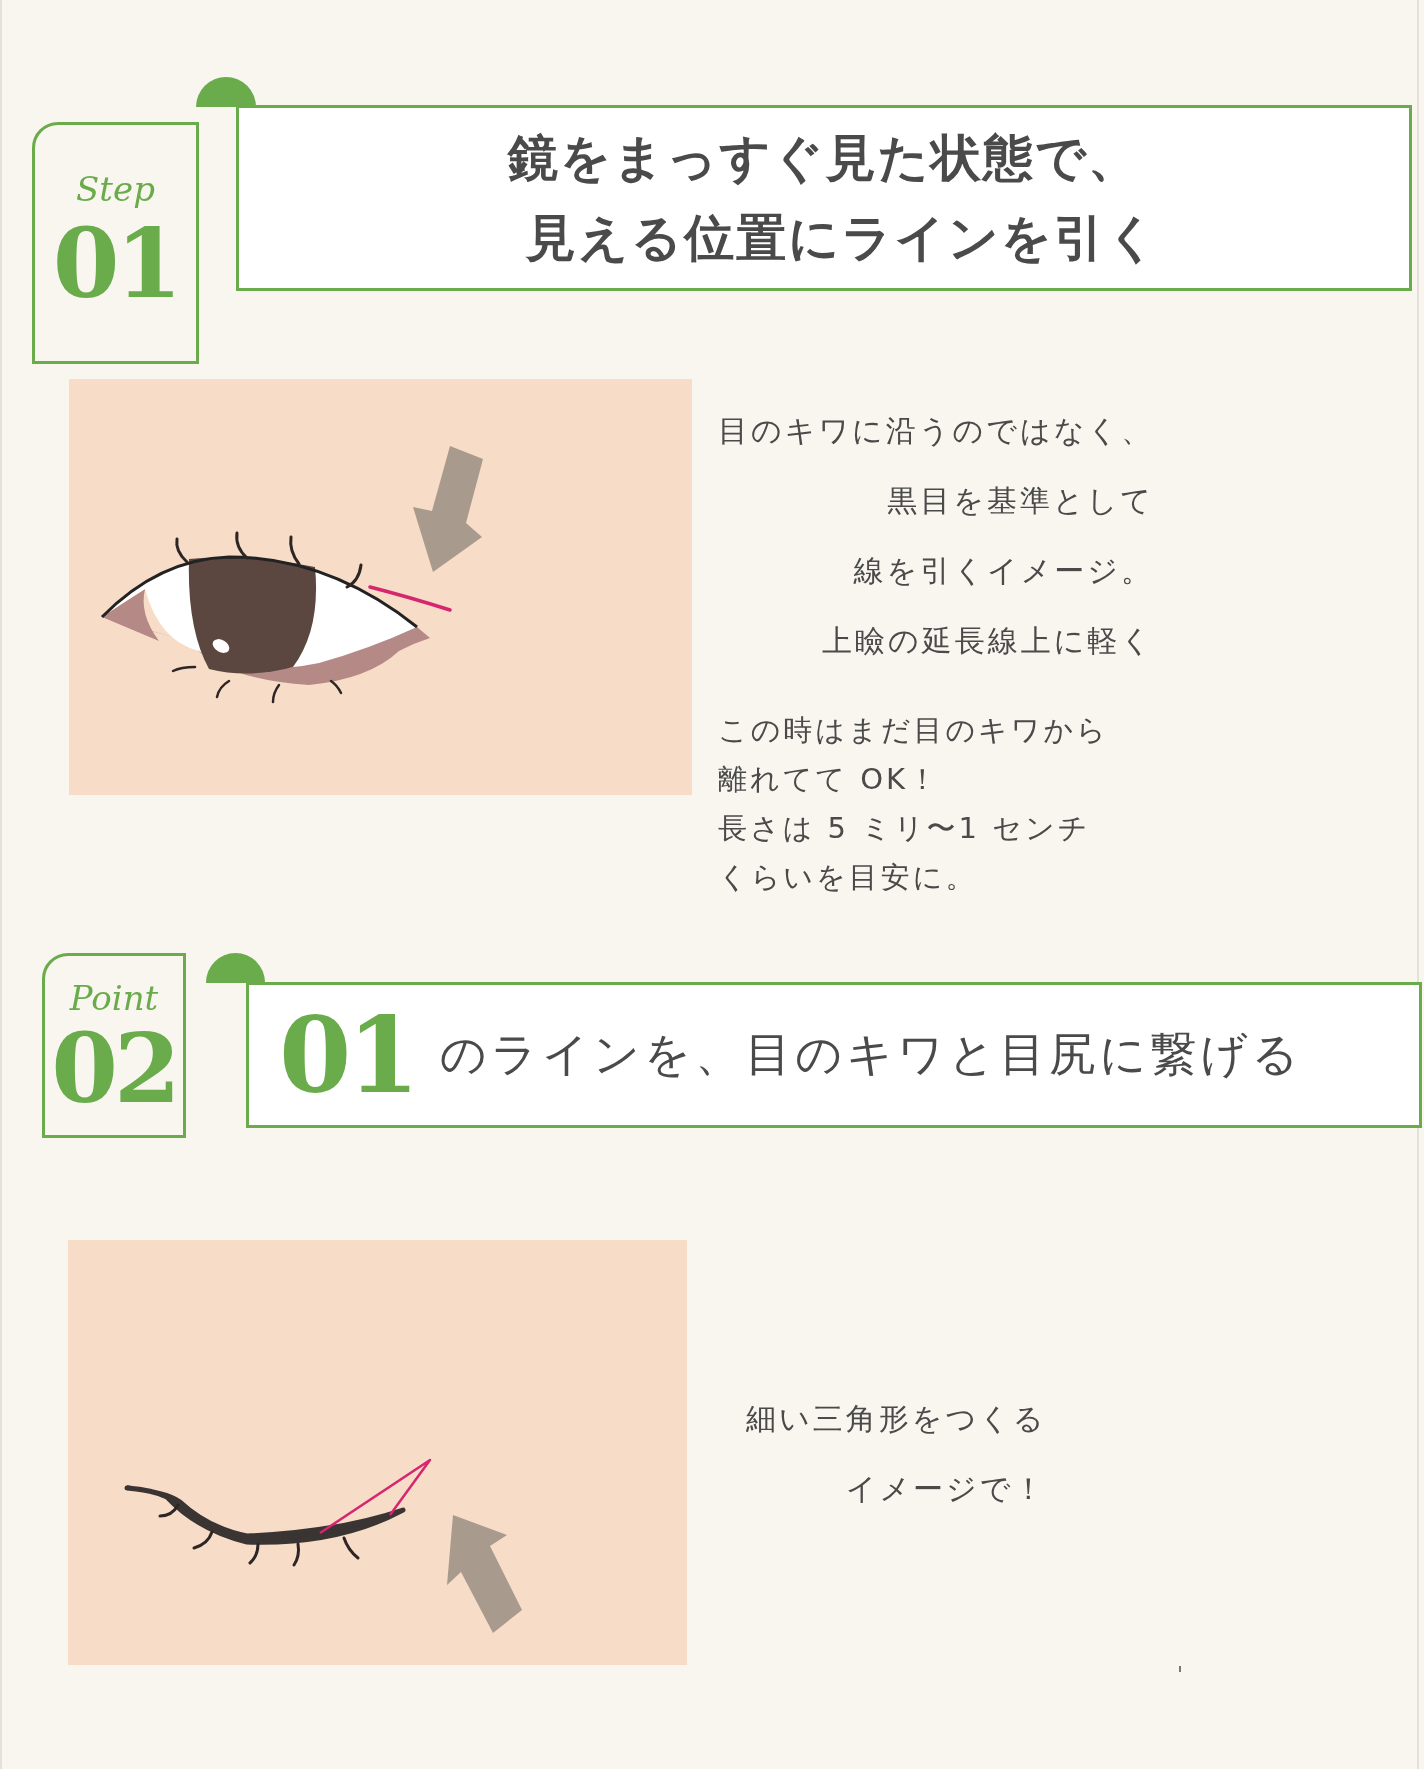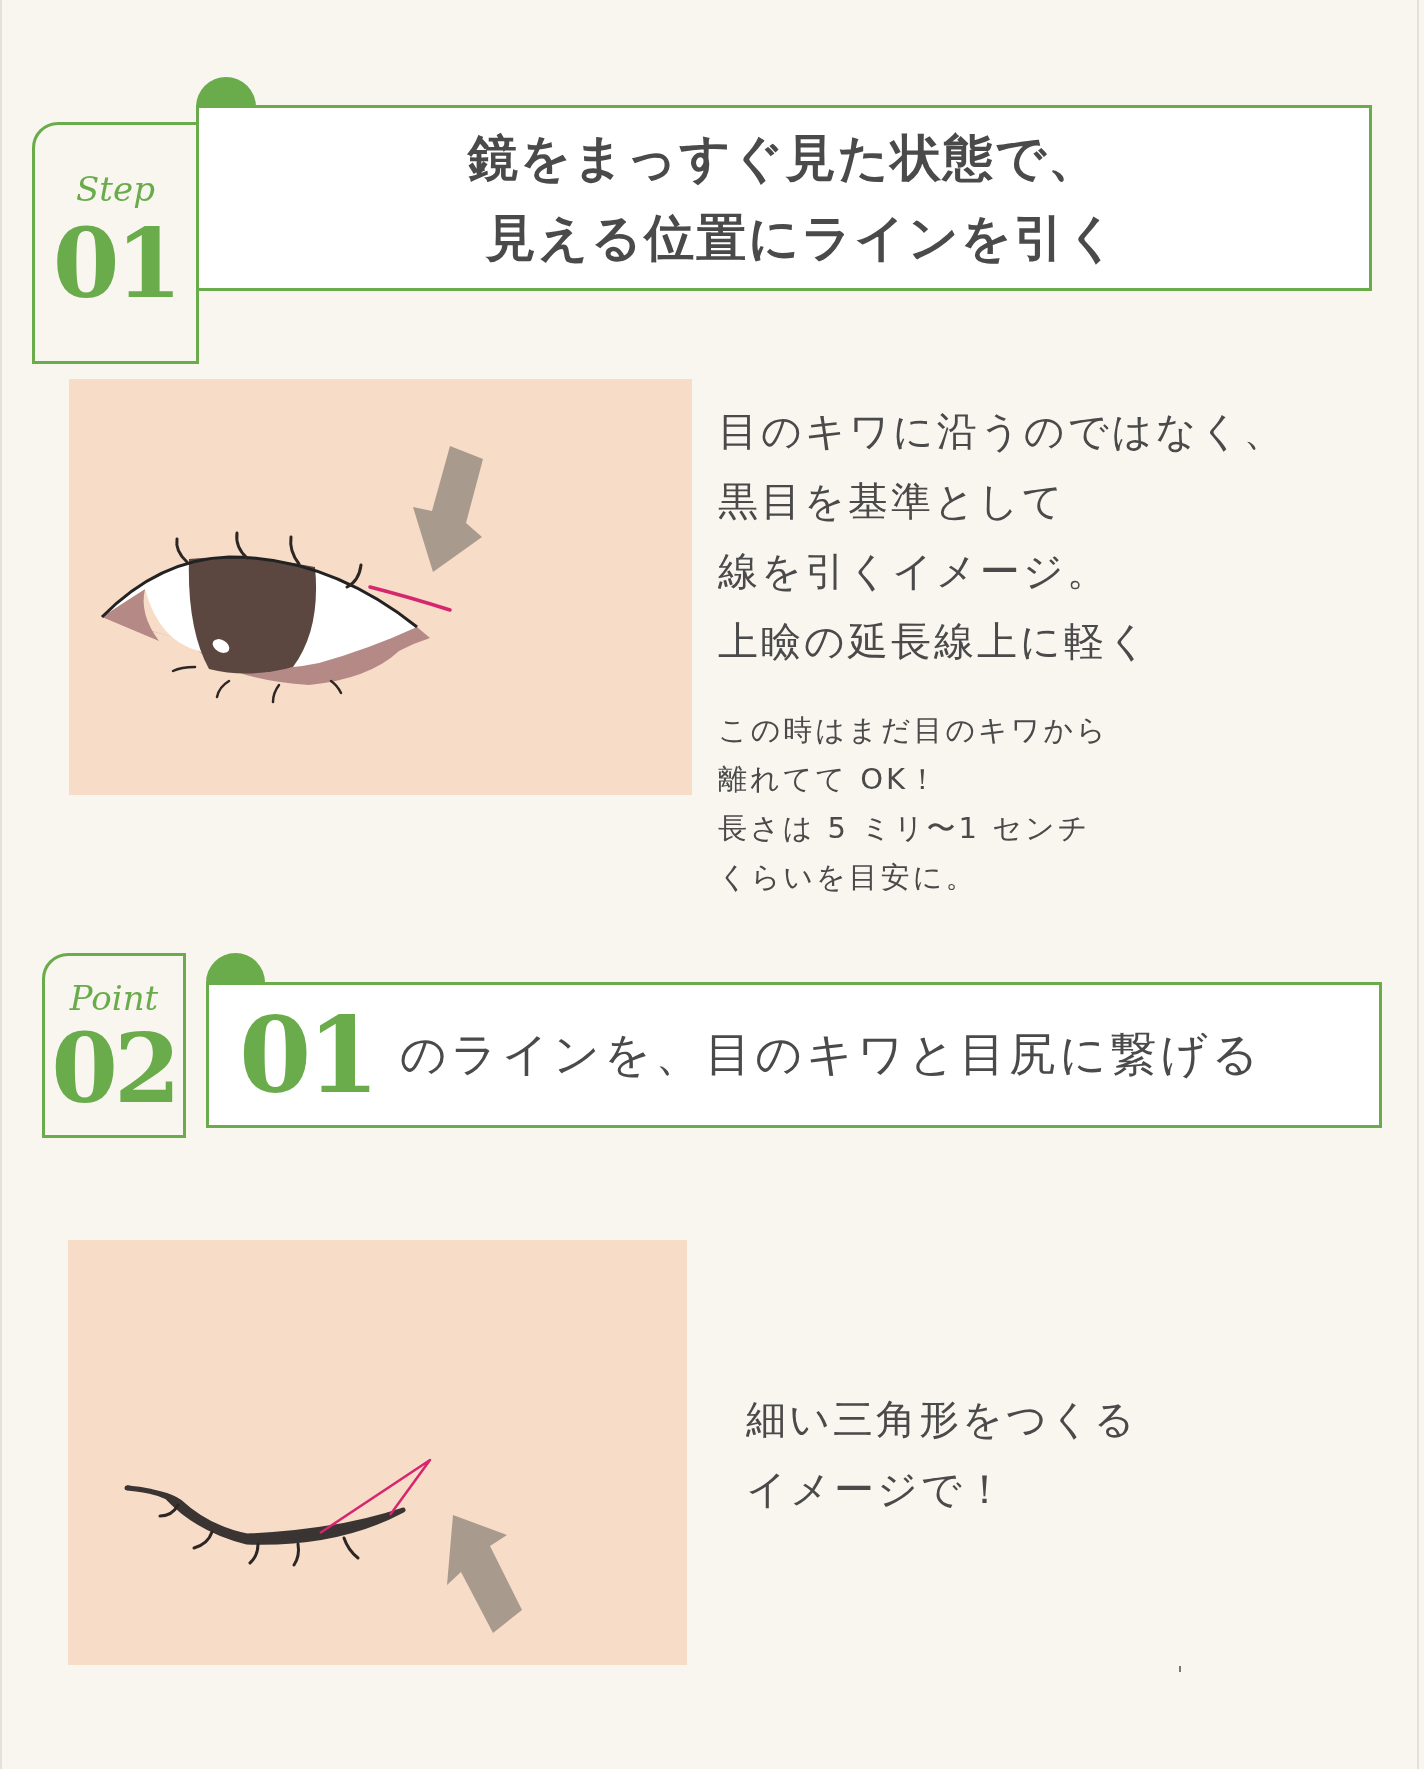--- a/index.html
+++ b/index.html
@@ -12,39 +12,39 @@
   .frame-edge { position:absolute; top:0; bottom:0; width:2px; background:#e6e1d8; }
   .tab {
     position:absolute; border:3px solid #6aab4c; border-top-left-radius:26px;
     background:#f9f6f0; box-sizing:border-box;
   }
   .cap {
     position:absolute; background:#6aab4c;
     border-top-left-radius:30px 30px; border-top-right-radius:30px 30px;
   }
   .box {
-    position:absolute; border:3px solid #6aab4c; background:#ffffff; box-sizing:border-box;
+    position:absolute; border:3px solid #6aab4c; background:#ffffff; box-sizing:border-box;margin-left:40px;
   }
   .tab-label {
     position:absolute; left:0; right:0; text-align:center; color:#6aab4c;
     font-family:"DejaVu Serif", serif; font-style:italic; font-size:34px;
   }
   .tab-number {
     position:absolute; left:0; right:0; text-align:center; color:#6aab4c;
     font-family:"DejaVu Serif", serif; font-weight:bold; font-size:96px; letter-spacing:-4px;
   }
   .title {
     position:absolute; left:0; right:0; text-align:center;
     font-weight:bold; font-size:50px; line-height:80px; color:#4a4a4a; letter-spacing:2px;
   }
   .panel { position:absolute; background:#f7dcc8; }
   .panel svg { width:100%; height:100%; display:block; }
   .body-text { position:absolute; color:#4a4a4a; }
   .body-text .line { display:block; white-space:nowrap; }
-  .lead { font-size:40px; line-height:70px; letter-spacing:3px; }
+  .lead { font-size:30px; line-height:70px; letter-spacing:3px;text-align:right; }
   .note { font-size:29px; line-height:49px; letter-spacing:3px; }
   .point-title {
     position:absolute; left:0; top:0; bottom:0; display:flex; align-items:center;
     white-space:nowrap;
   }
   .point-num {
     color:#6aab4c; font-family:"DejaVu Serif", serif; font-weight:bold;
     font-size:104px; letter-spacing:-4px; margin-left:30px; margin-right:24px;
   }
   .point-text { font-weight:normal; font-size:46px; letter-spacing:4px; color:#4a4a4a; }

